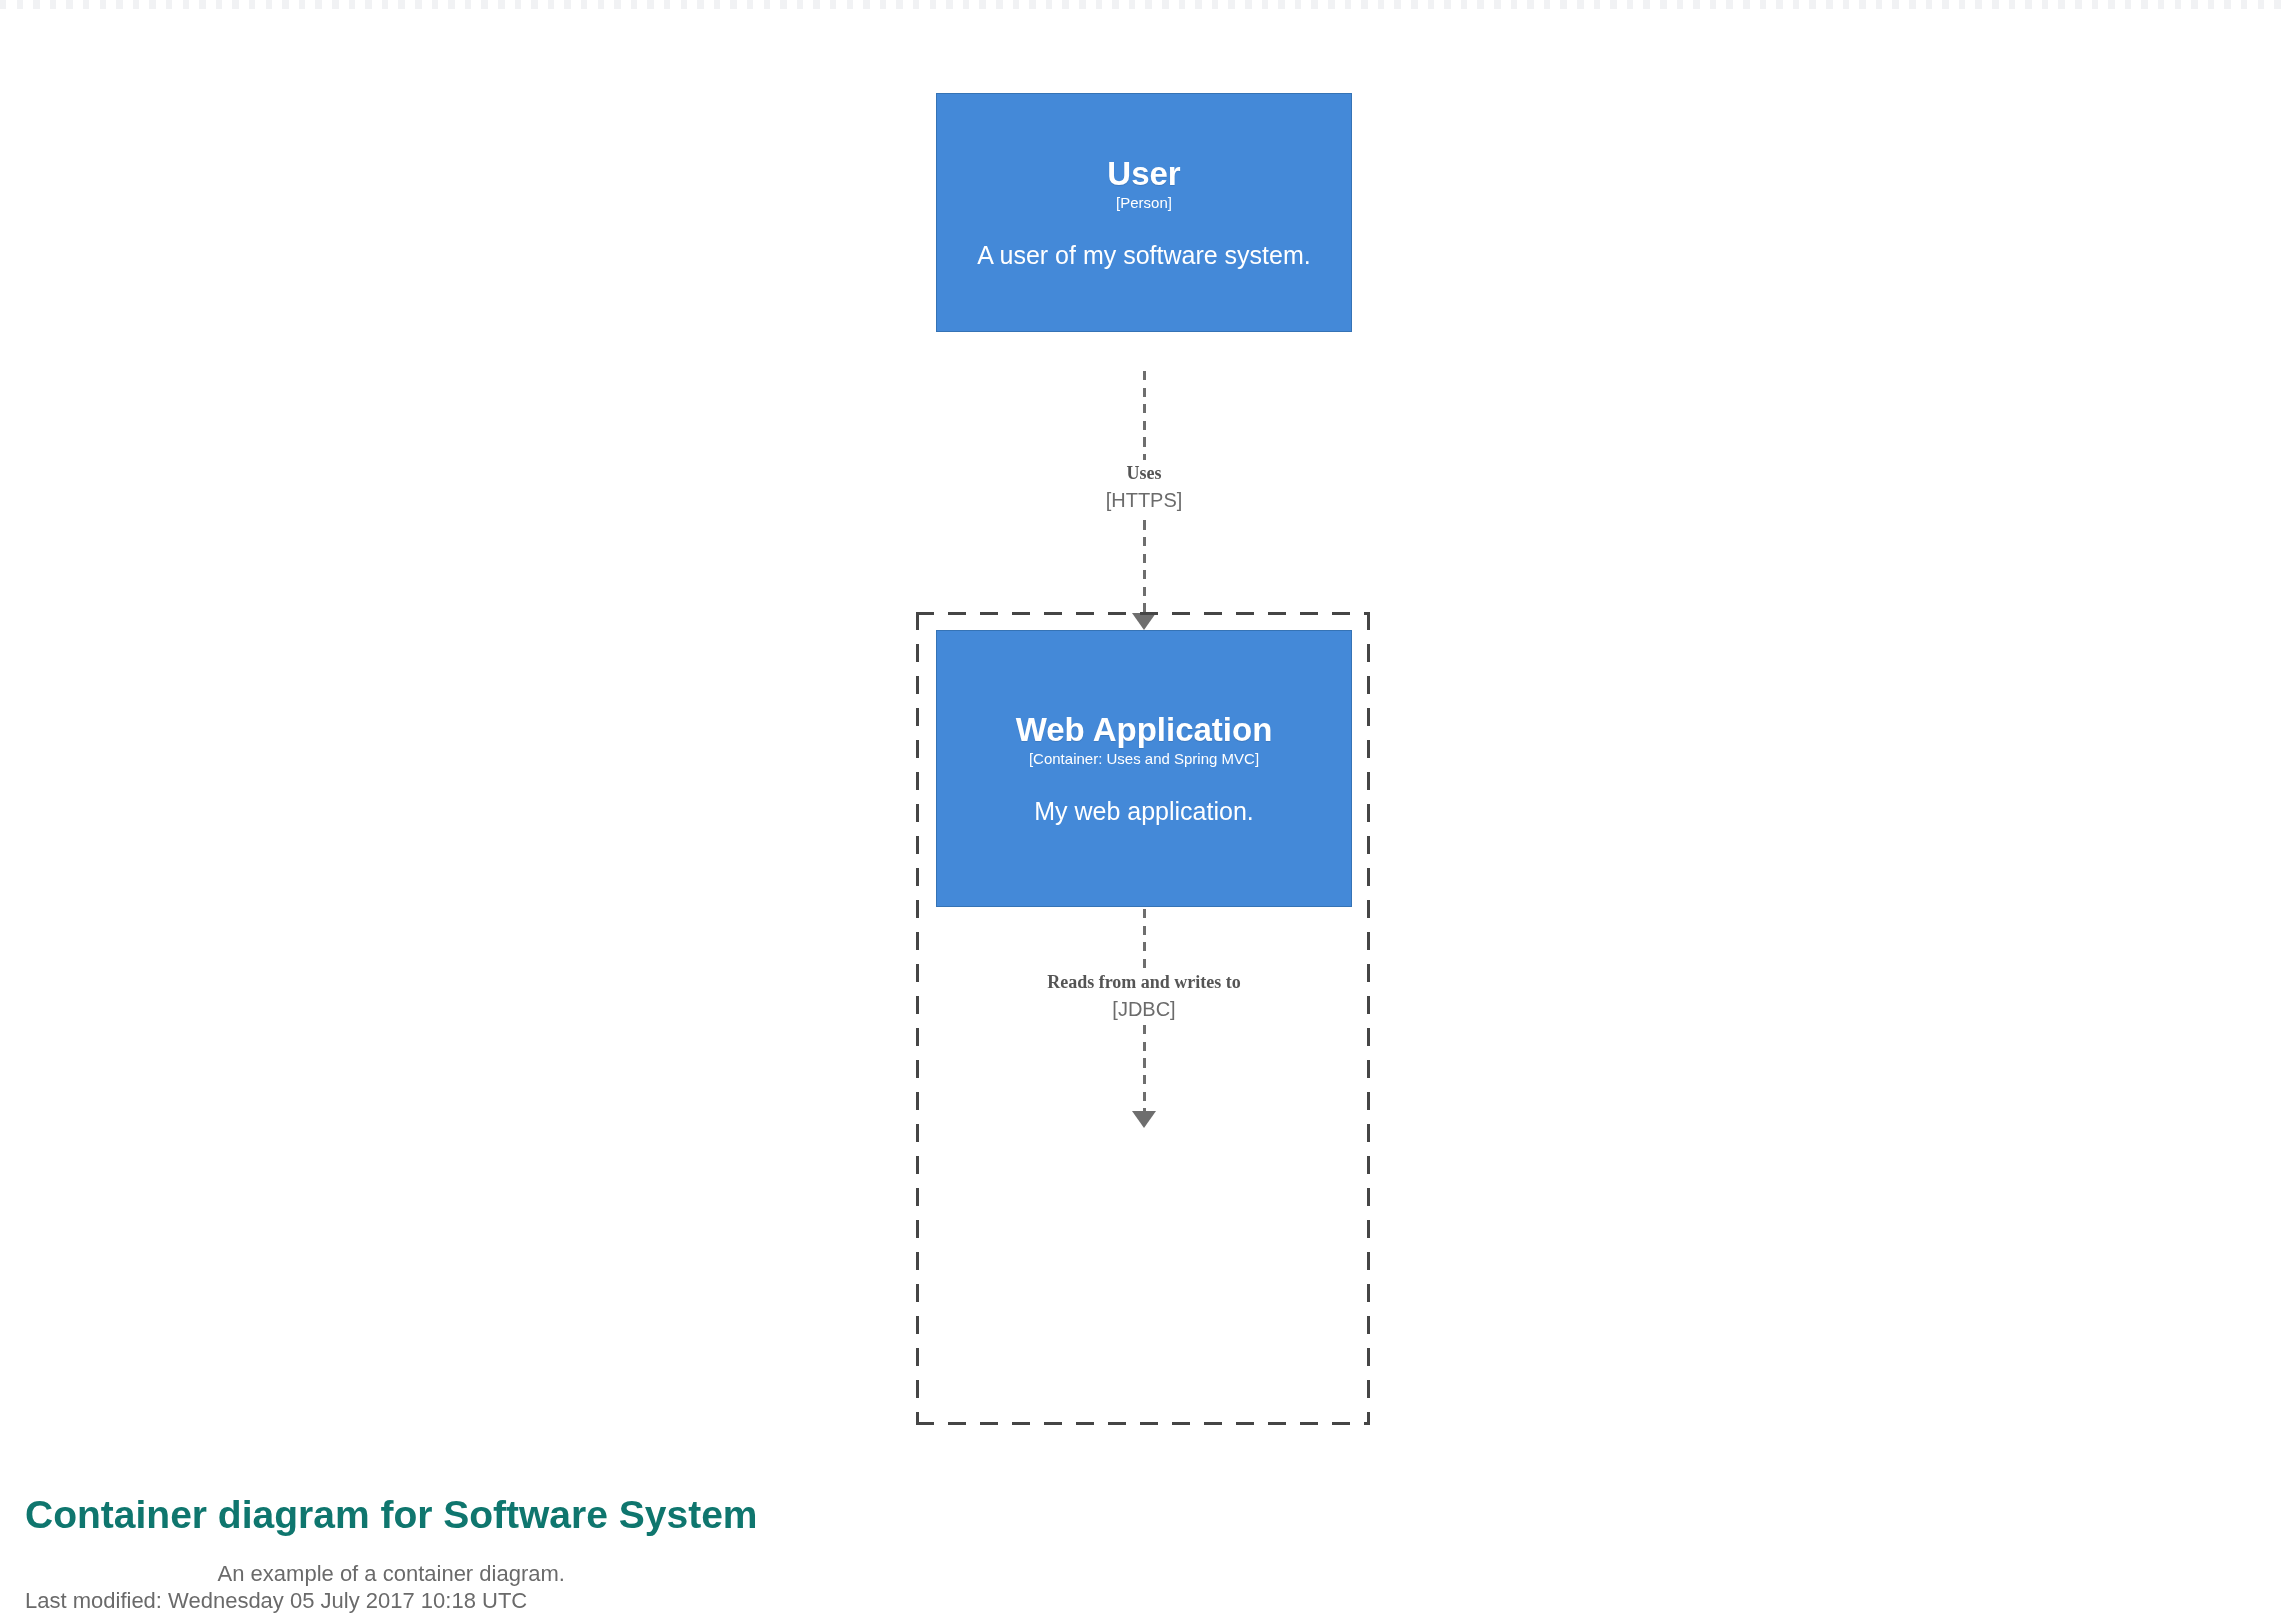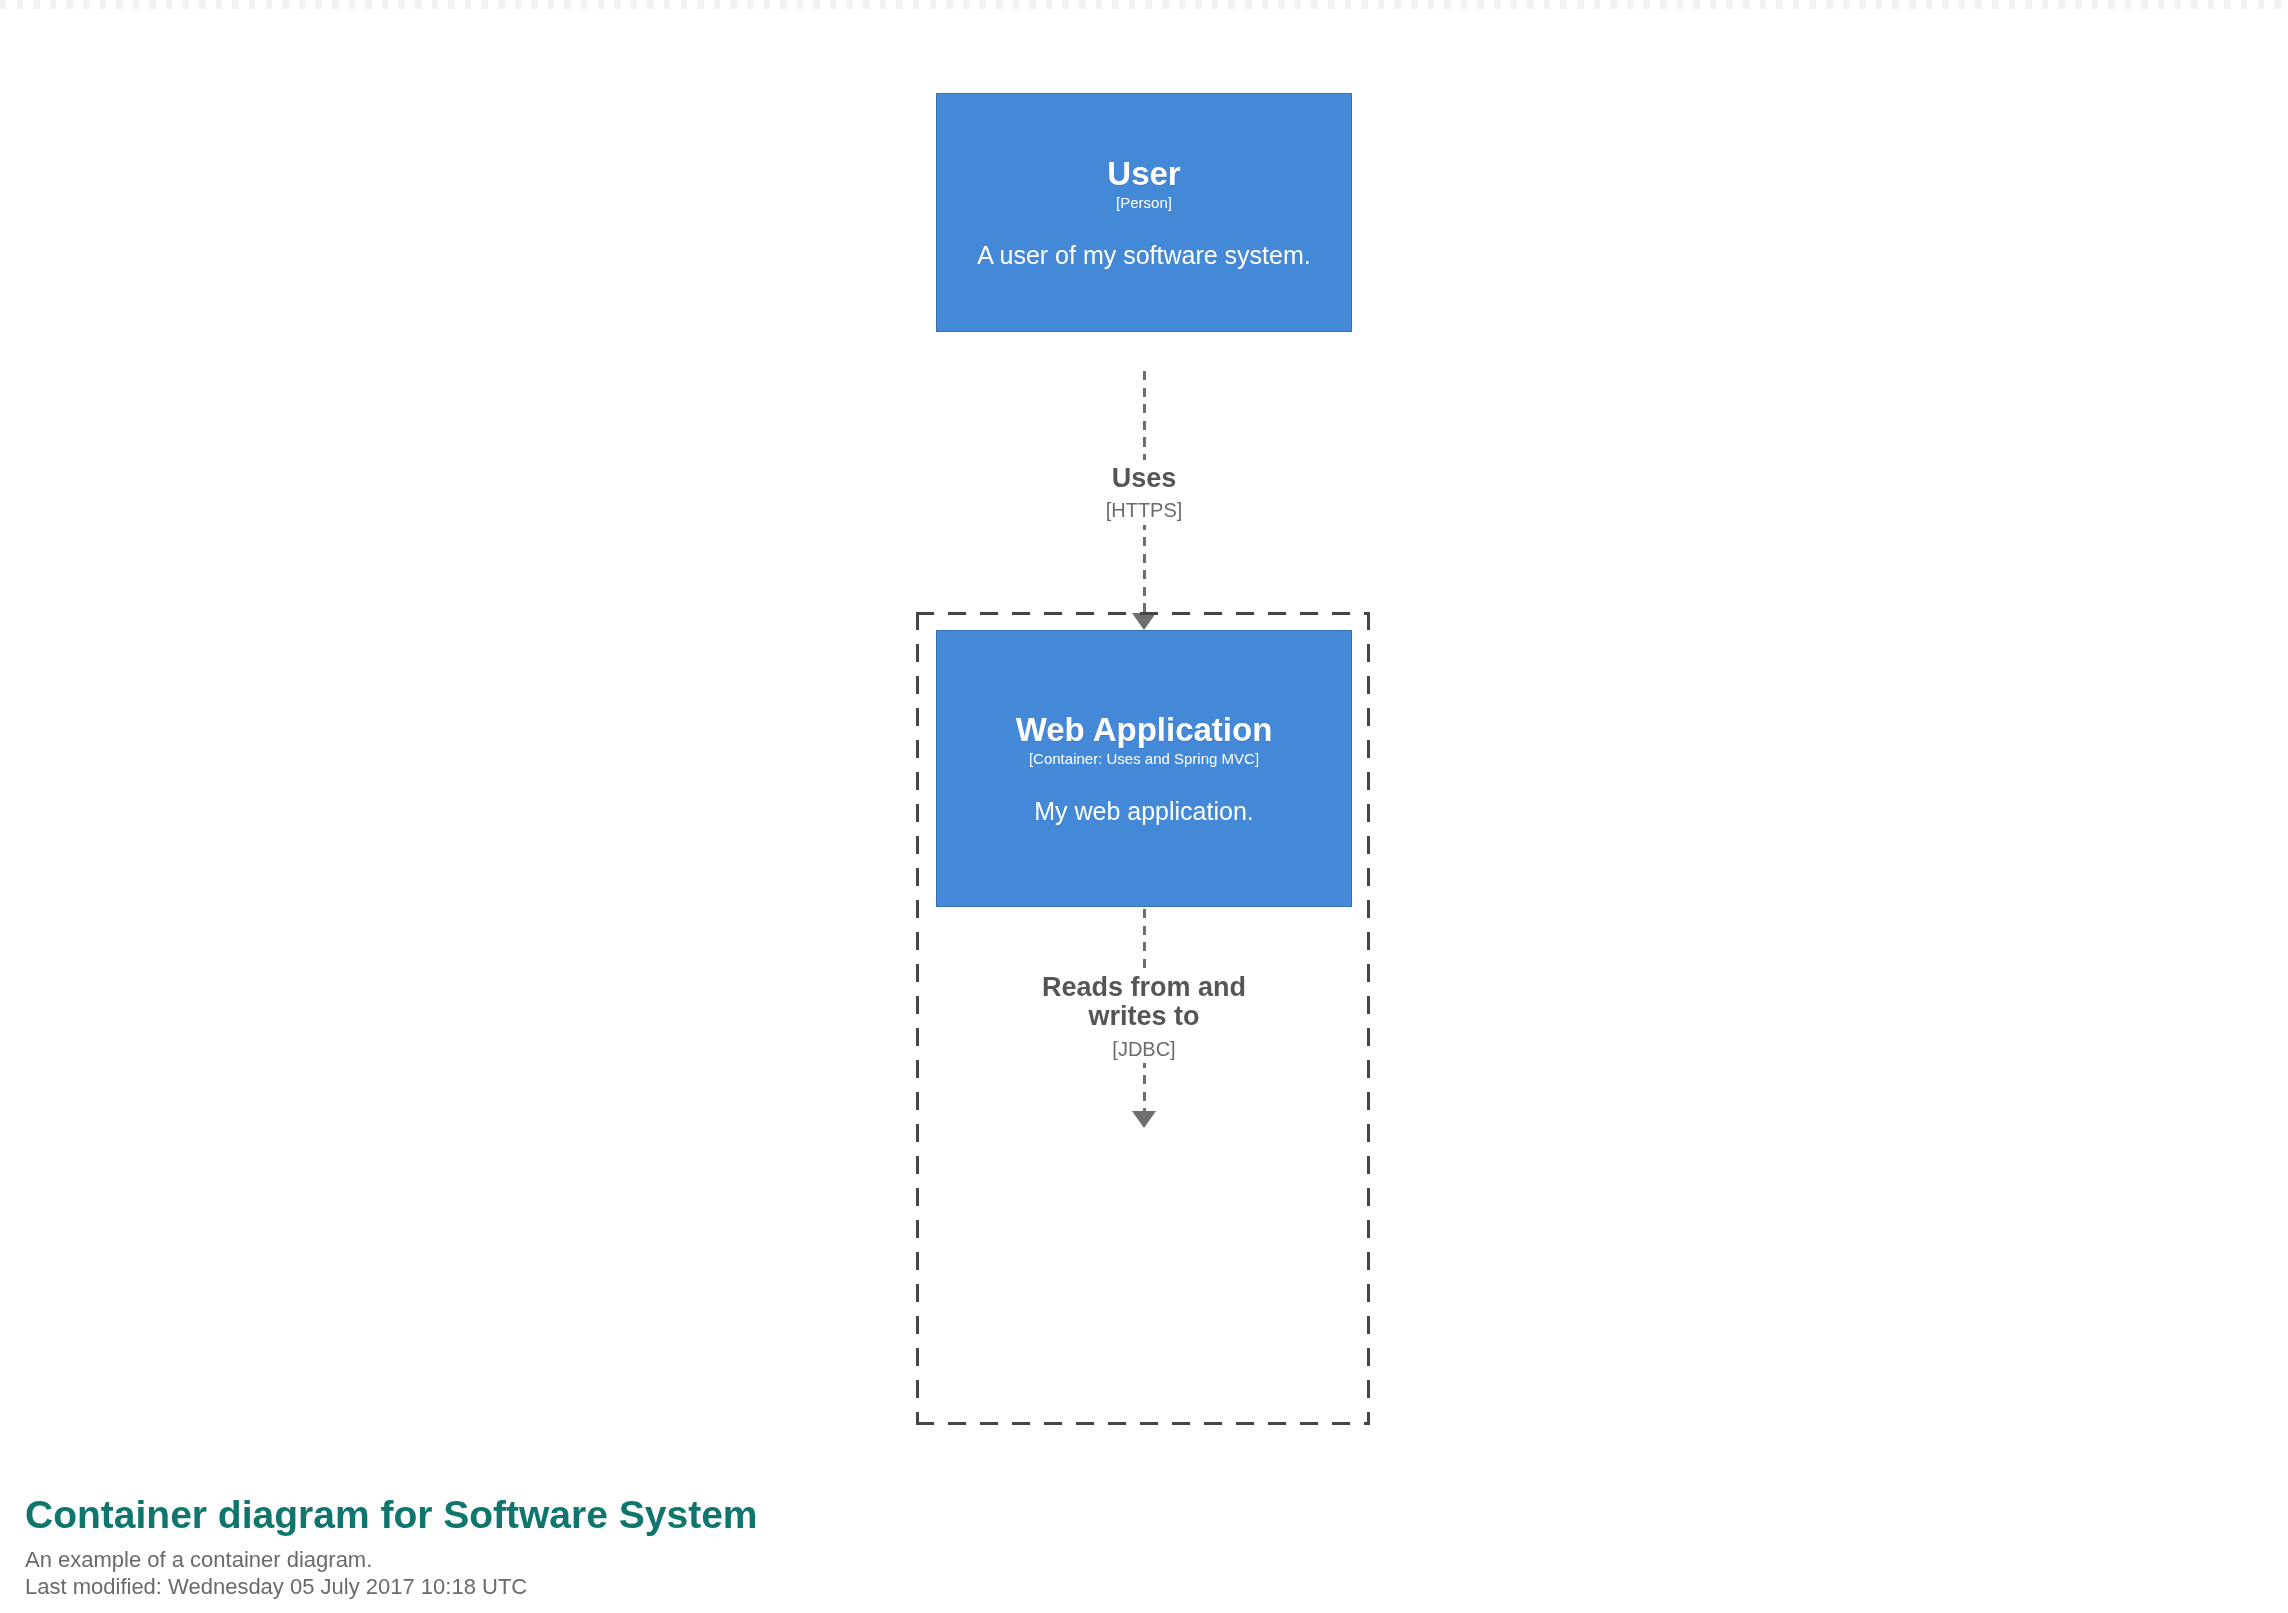--- a/index.html
+++ b/index.html
@@ -96,24 +96,25 @@
     left: 1144px;
     transform: translateX(-50%);
     background: #ffffff;
     text-align: center;
     padding: 3.7px 9.2px;
     cursor: pointer;
   }
   #rel-label-uses  { top: 460px; }
   #rel-label-reads { top: 969px; width: 231px; }
   .rel-name {
-    font-size: 27px;
+    font-size: 18px;
     font-weight: bold;
     color: #555555;
     line-height: 1.1;
+    font-family: Liberation Serif, serif;
   }
   .rel-tech {
     font-size: 20px;
     color: #6b6b6b;
     margin-top: 5.5px;
     line-height: 1.1;
   }
 
   
   .footer { position: absolute; left: 25px; top: 1493px; }
@@ -121,21 +122,21 @@
     font-size: 39px;
     font-weight: bold;
     color: #0f766e;
     line-height: 1.15;
   }
   .footer-sub {
     font-size: 22px;
     color: #6a6a6a;
     line-height: 27px;
   }
-  .footer-sub.first { margin-top: 8px; }
+  .footer-sub.first { margin-top: 22px; text-align: center; }
 </style>
 </head>
 <body>
 
 <div id="canvas">
 
   <div class="perforation"></div>
 
   <div class="node" id="node-user">
     <div class="node-name">User</div>

